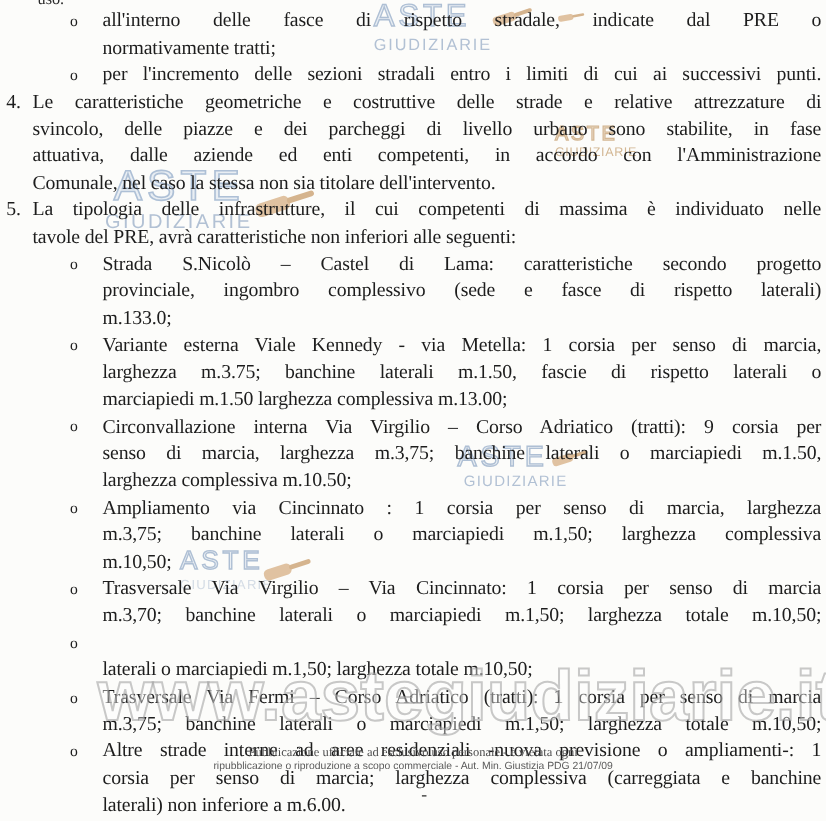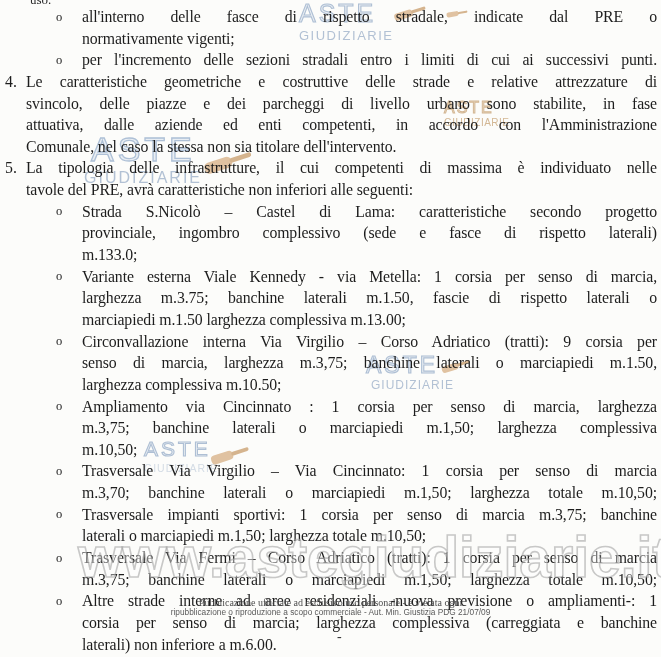--- a/index.html
+++ b/index.html
@@ -117,21 +117,21 @@
           <rect x="34" y="13" width="24" height="5" rx="2.5" fill="#cfa87c"></rect>
         </g>
       </svg>
     <div class="giud">GIUDIZIARIE</div>
   </div>
 
   <div class="wm-url">www.astegiudiziarie.it</div>
 
   <div class="content">
     <div class="ln b st"><span class="mk">o</span><span>all'interno delle fasce di rispetto stradale, indicate dal PRE o</span></div>
-    <div class="ln b"><span>normativamente vigenti;</span></div>
+    <div class="ln b"><span>normativamente tratti;</span></div>
     <div class="ln b st"><span class="mk">o</span><span>per l'incremento delle sezioni stradali entro i limiti di cui ai successivi punti.</span></div>
     <div class="ln n st"><span class="nm">4.</span><span>Le caratteristiche geometriche e costruttive delle strade e relative attrezzature di</span></div>
     <div class="ln n st"><span>svincolo, delle piazze e dei parcheggi di livello urbano sono stabilite, in fase</span></div>
     <div class="ln n st"><span>attuativa, dalle aziende ed enti competenti, in accordo con l'Amministrazione</span></div>
     <div class="ln n"><span>Comunale, nel caso la stessa non sia titolare dell'intervento.</span></div>
     <div class="ln n st"><span class="nm">5.</span><span>La tipologia delle infrastrutture, il cui competenti di massima è individuato nelle</span></div>
     <div class="ln n"><span>tavole del PRE, avrà caratteristiche non inferiori alle seguenti:</span></div>
     <div class="ln b st"><span class="mk">o</span><span>Strada S.Nicolò – Castel di Lama: caratteristiche secondo progetto</span></div>
     <div class="ln b st"><span>provinciale, ingombro complessivo (sede e fasce di rispetto laterali)</span></div>
     <div class="ln b"><span>m.133.0;</span></div>
@@ -139,21 +139,21 @@
     <div class="ln b st"><span>larghezza m.3.75; banchine laterali m.1.50, fascie di rispetto laterali o</span></div>
     <div class="ln b"><span>marciapiedi m.1.50 larghezza complessiva m.13.00;</span></div>
     <div class="ln b st"><span class="mk">o</span><span>Circonvallazione interna Via Virgilio – Corso Adriatico (tratti): 9 corsia per</span></div>
     <div class="ln b st"><span>senso di marcia, larghezza m.3,75; banchine laterali o marciapiedi m.1.50,</span></div>
     <div class="ln b"><span>larghezza complessiva m.10.50;</span></div>
     <div class="ln b st"><span class="mk">o</span><span>Ampliamento via Cincinnato : 1 corsia per senso di marcia, larghezza</span></div>
     <div class="ln b st"><span>m.3,75; banchine laterali o marciapiedi m.1,50; larghezza complessiva</span></div>
     <div class="ln b"><span>m.10,50;</span></div>
     <div class="ln b st"><span class="mk">o</span><span>Trasversale Via Virgilio – Via Cincinnato: 1 corsia per senso di marcia</span></div>
     <div class="ln b st"><span>m.3,70; banchine laterali o marciapiedi m.1,50; larghezza totale m.10,50;</span></div>
-    <div class="ln b st"><span class="mk">o</span><span>Trasversale impianti sportivi: 1 corsia per senso di marcia m.3,75; banchine</span></div>
+    <div class="ln b st"><span class="mk">o</span></div>
     <div class="ln b"><span>laterali o marciapiedi m.1,50; larghezza totale m.10,50;</span></div>
     <div class="ln b st"><span class="mk">o</span><span>Trasversale Via Fermi – Corso Adriatico (tratti): 1 corsia per senso di marcia</span></div>
     <div class="ln b st"><span>m.3,75; banchine laterali o marciapiedi m.1,50; larghezza totale m.10,50;</span></div>
     <div class="ln b st"><span class="mk">o</span><span>Altre strade interne ad aree residenziali -nuova previsione o ampliamenti-: 1</span></div>
     <div class="ln b st"><span>corsia per senso di marcia; larghezza complessiva (carreggiata e banchine</span></div>
     <div class="ln b"><span>laterali) non inferiore a m.6.00.</span></div>
   </div>
 
   <span class="dash">-</span>
 

